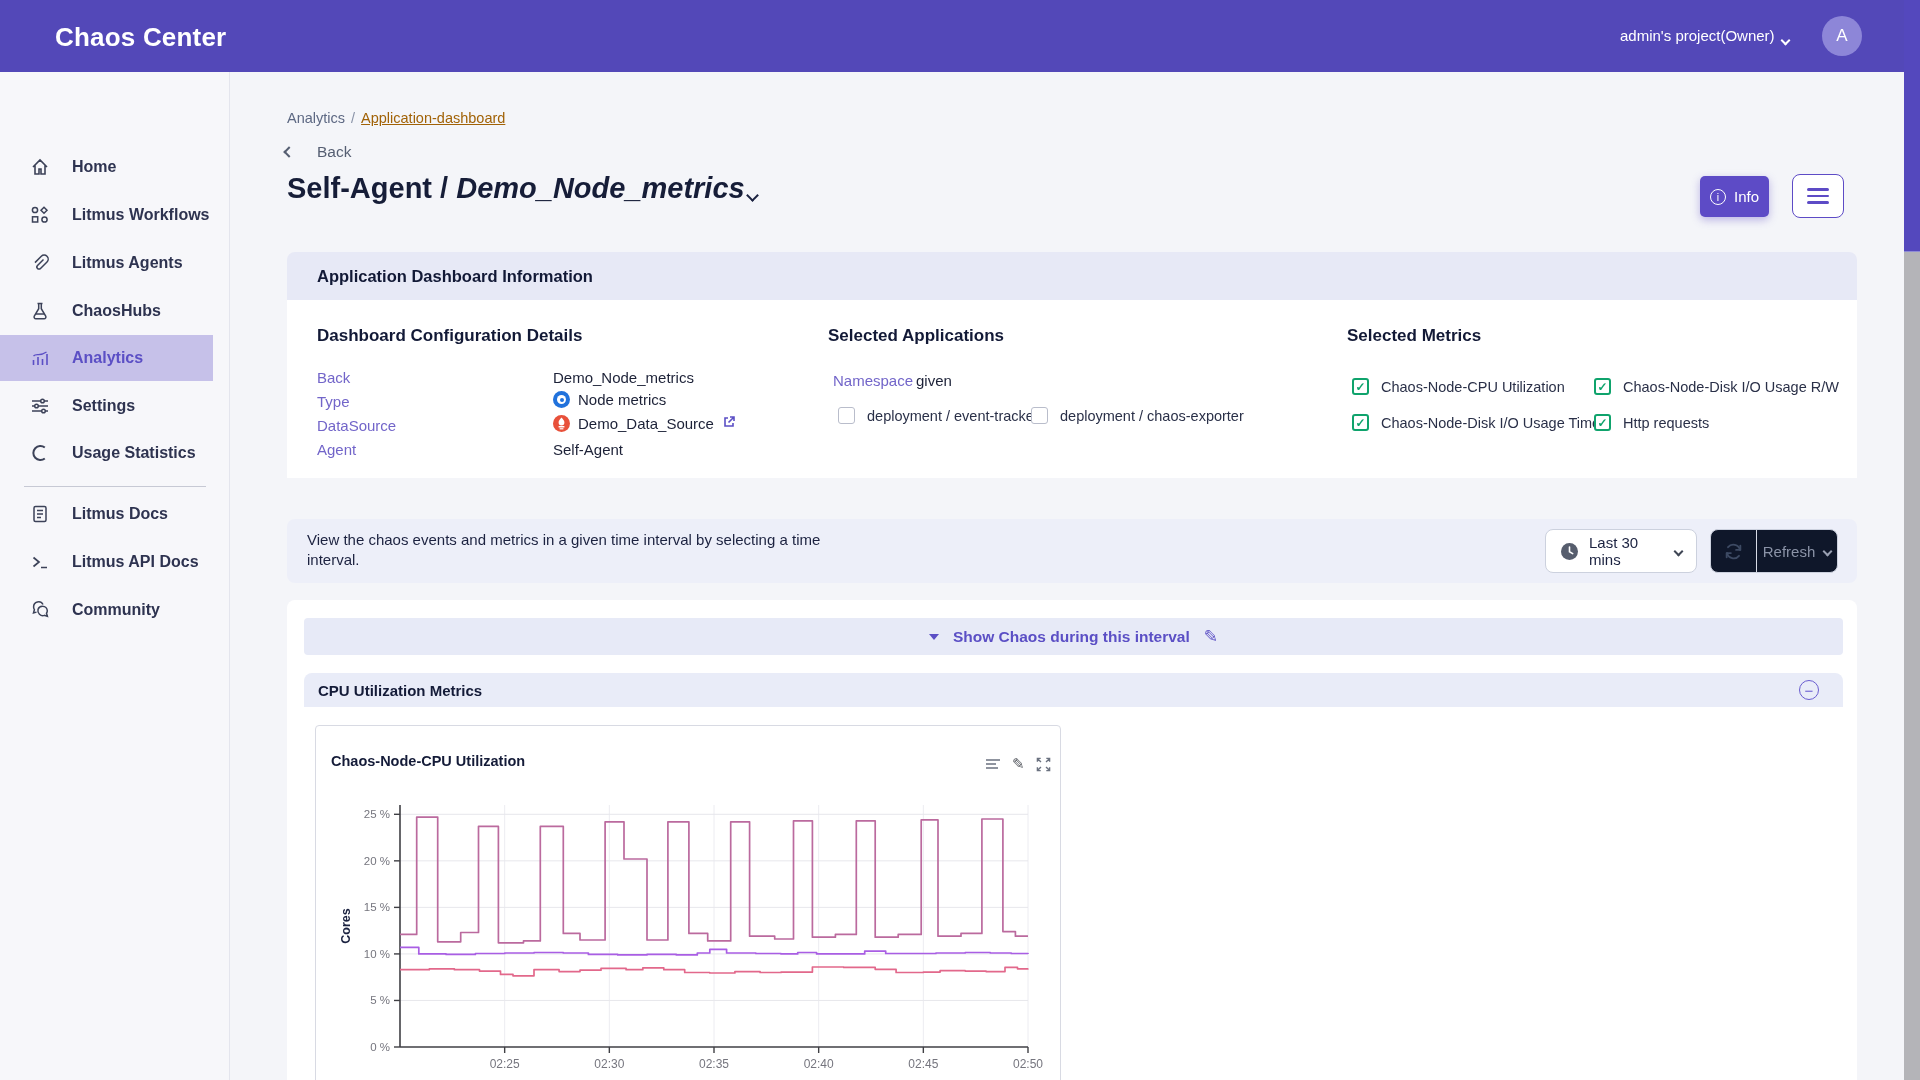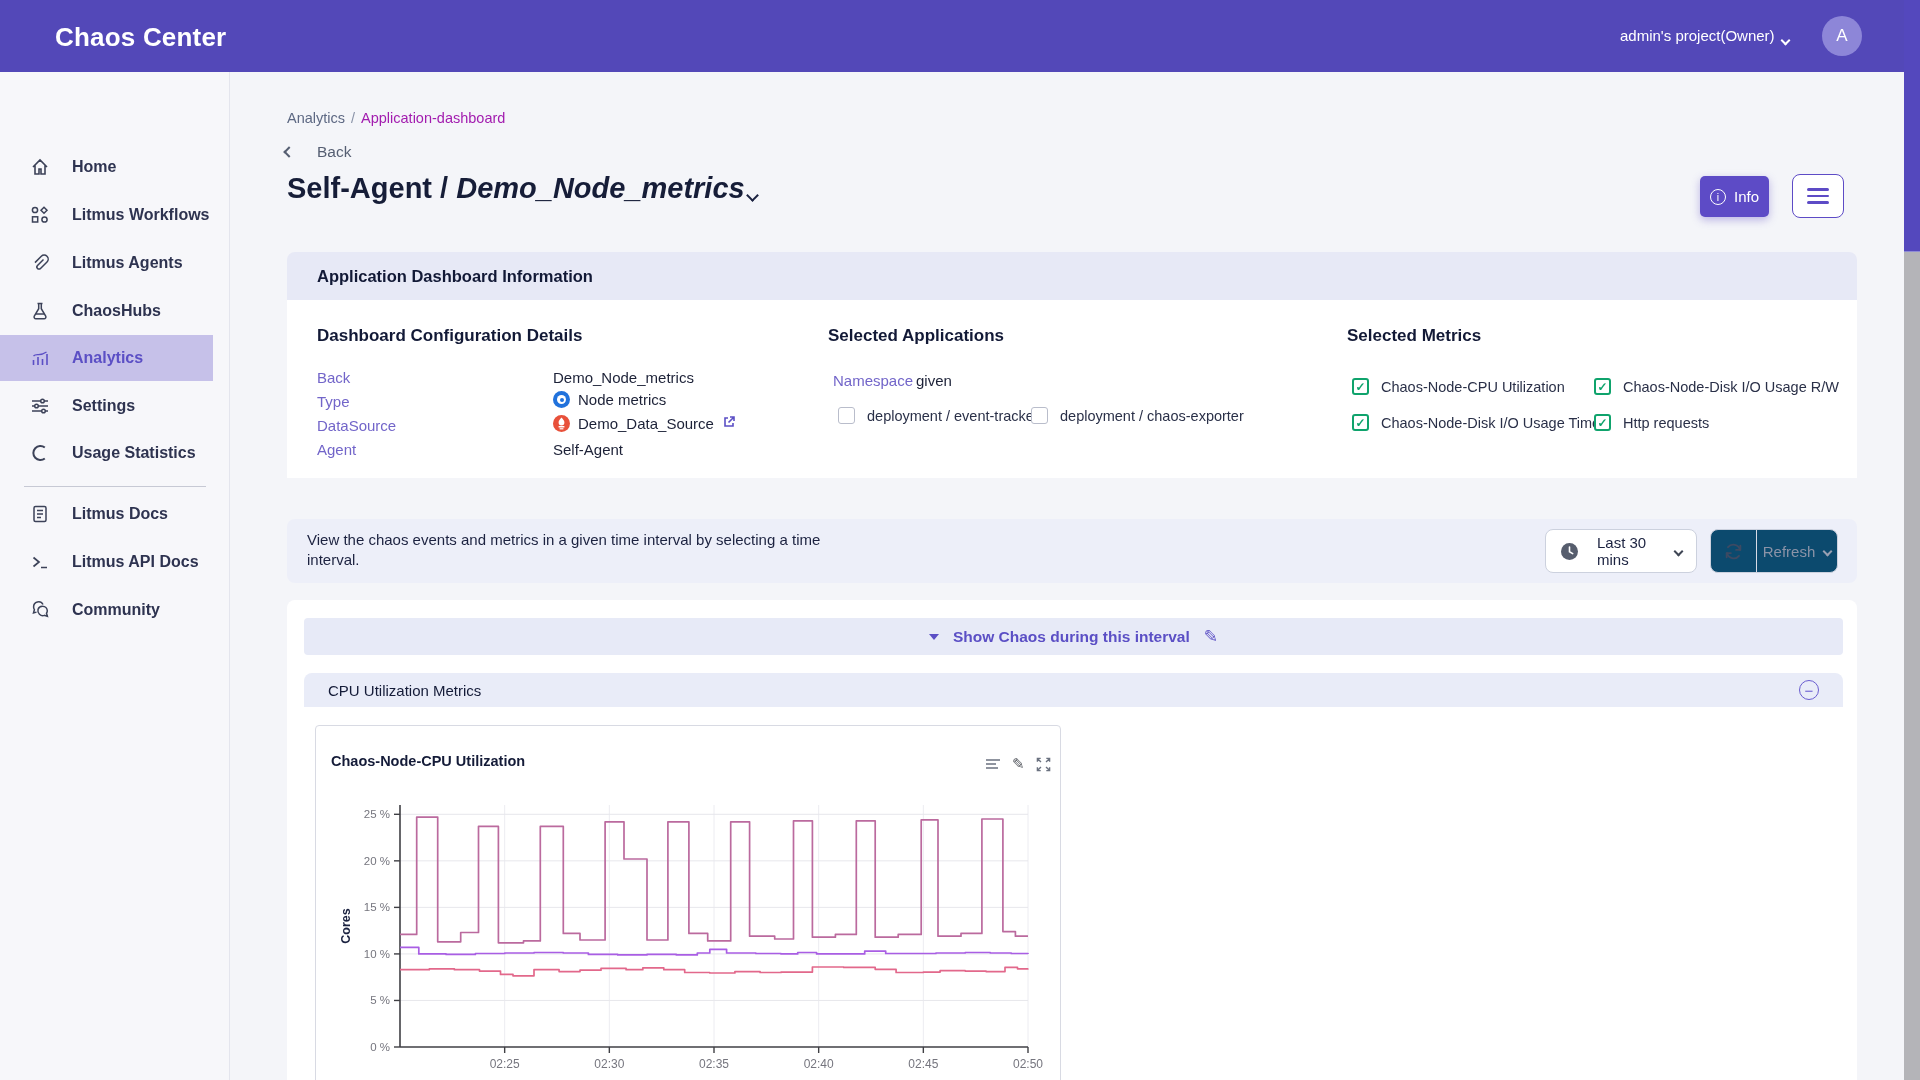--- a/index.html
+++ b/index.html
@@ -27,21 +27,21 @@
   .nav-item.active .ni-label, .nav-item.active .ni-icon { color:#5b4fc5; }
   .nav-div { position:absolute; left:24px; width:182px; height:0; border-top:1.5px solid #c7c9d4; }
 
   
   .chev { display:inline-block; width:7px; height:7px; border-right:2px solid currentColor; border-bottom:2px solid currentColor; transform:rotate(45deg); }
   .chev.left { transform:rotate(135deg); width:8px; height:8px; }
   .tri-down { width:0; height:0; border-left:5.5px solid transparent; border-right:5.5px solid transparent; border-top:6.5px solid #5b4fc5; }
 
   
   .crumb { position:absolute; left:287px; top:110px; font-size:14.5px; color:#5d6883; }
-  .crumb .c2 { color:#a21caf; }
+  .crumb .c2 { color:#a16207;text-decoration:underline; }
   .crumb .sep { color:#8a93a8; margin:0 6px; }
   .back { position:absolute; left:285px; top:143px; font-size:15.5px; color:#555e72; display:flex; align-items:center; gap:24px; cursor:pointer; }
   .pg-title { position:absolute; left:287px; top:172px; font-size:29px; font-weight:bold; color:#161d38; }
   .pg-title .ital { font-style:italic; font-weight:600; }
   .title-caret { position:absolute; left:748px; top:186px; color:#1b2240; }
   .title-caret .chev { width:9px; height:9px; border-width:2.2px; }
 
   .btn-info { position:absolute; left:1700px; top:176px; width:69px; height:41px; background:#5d4bc6; border-radius:5px; color:#fff; font-size:15px; display:flex; align-items:center; justify-content:center; gap:8px; box-shadow:0 3px 8px rgba(80,60,190,.35); cursor:pointer; }
   .info-ico { width:16px; height:16px; border:1.4px solid #fff; border-radius:50%; font-size:10.5px; display:flex; align-items:center; justify-content:center; }
   .info-ico::before { content:"i"; }
@@ -62,37 +62,37 @@
   .ext-link { color:#5b4fc5; }
   .cb { width:17px; height:17px; border:1.6px solid #b9bdcb; border-radius:3px; background:#fff; display:inline-flex; align-items:center; justify-content:center; flex:none; }
   .cb.checked { border:2px solid #0fa36c; color:#0fa36c; }
   .cb.checked::before { content:"✓"; font-size:12px; font-weight:bold; }
   .cb-item { position:absolute; display:flex; align-items:center; gap:12px; font-size:14.5px; color:#2a3048; }
 
   
   .time-bar { position:absolute; left:287px; top:519px; width:1570px; height:64px; background:#edeff9; border-radius:8px; }
   .time-text { position:absolute; left:307px; top:530px; width:540px; font-size:15px; line-height:20px; color:#1c2240; }
   .sel { position:absolute; background:#fff; border:1px solid #ccd1de; border-radius:8px; display:flex; align-items:center; cursor:pointer; }
-  .sel-range { left:1545px; top:529px; width:152px; height:44px; padding:12px 14px; gap:18px; }
+  .sel-range { left:1545px; top:529px; width:152px; height:44px; padding:12px 14px; gap:10px; }
   .clock { width:19px; height:19px; flex:none; }
   .sel-range .lbl { font-size:15px; color:#1b2240; flex:1; }
   .sel-range .chev { color:#3f4655; }
-  .refresh-grp { position:absolute; left:1710px; top:529px; width:128px; height:44px; background:#0c4a6e; border:1px solid #ccd1de; border-radius:8px; display:flex; }
+  .refresh-grp { position:absolute; left:1710px; top:529px; width:128px; height:44px; background:#0f172a; border:1px solid #ccd1de; border-radius:8px; display:flex; }
   .refresh-grp .cell-ico { width:46px; display:flex; align-items:center; justify-content:center; border-right:1px solid #d7dbe6; cursor:pointer; }
   .refresh-grp .cell-lbl { flex:1; display:flex; align-items:center; justify-content:center; gap:9px; font-size:15px; color:#8b93a7; cursor:pointer; }
   .refresh-grp .chev { color:#99a0b2; }
 
   
   .white-panel { position:absolute; left:287px; top:600px; width:1570px; height:480px; background:#fff; border-radius:8px 8px 0 0; }
   .chaos-bar { position:absolute; left:304px; top:618px; width:1539px; height:37px; background:#e7eaf7; border-radius:4px; display:flex; align-items:center; justify-content:center; gap:14px; cursor:pointer; }
   .chaos-bar .txt { font-size:15.5px; font-weight:600; color:#5b4fc5; }
   .chaos-bar .pencil { color:#5b4fc5; font-size:17px; }
   .pencil::before { content:"✎"; }
   .sec-hd { position:absolute; left:304px; top:673px; width:1539px; height:34px; background:#e9ecf8; border-radius:8px 8px 0 0; display:flex; align-items:center; }
-  .sec-hd .t { margin-left:24px; font-size:15px; font-weight:normal; color:#141b38; }
+  .sec-hd .t { margin-left:14px; font-size:15px; font-weight:bold; color:#141b38; }
   .minus-circle { position:absolute; right:24px; width:20px; height:20px; border:1.5px solid #6a5dd0; border-radius:50%; color:#6a5dd0; display:flex; align-items:center; justify-content:center; font-size:15px; cursor:pointer; }
   .minus-circle::before { content:"−"; }
 
   
   .chart-card { position:absolute; left:315px; top:725px; width:746px; height:380px; background:#fff; border:1px solid #d8dae3; border-radius:4px; }
   .chart-title { position:absolute; left:331px; top:753px; font-size:14.5px; font-weight:bold; color:#141b38; }
   .chart-tools { position:absolute; left:985px; top:755px; display:flex; align-items:center; gap:11px; color:#63676f; }
   .chart-tools .pencil { font-size:15px; color:#55585f; }
   #chart-svg { position:absolute; left:330px; top:788px; }
 </style>

